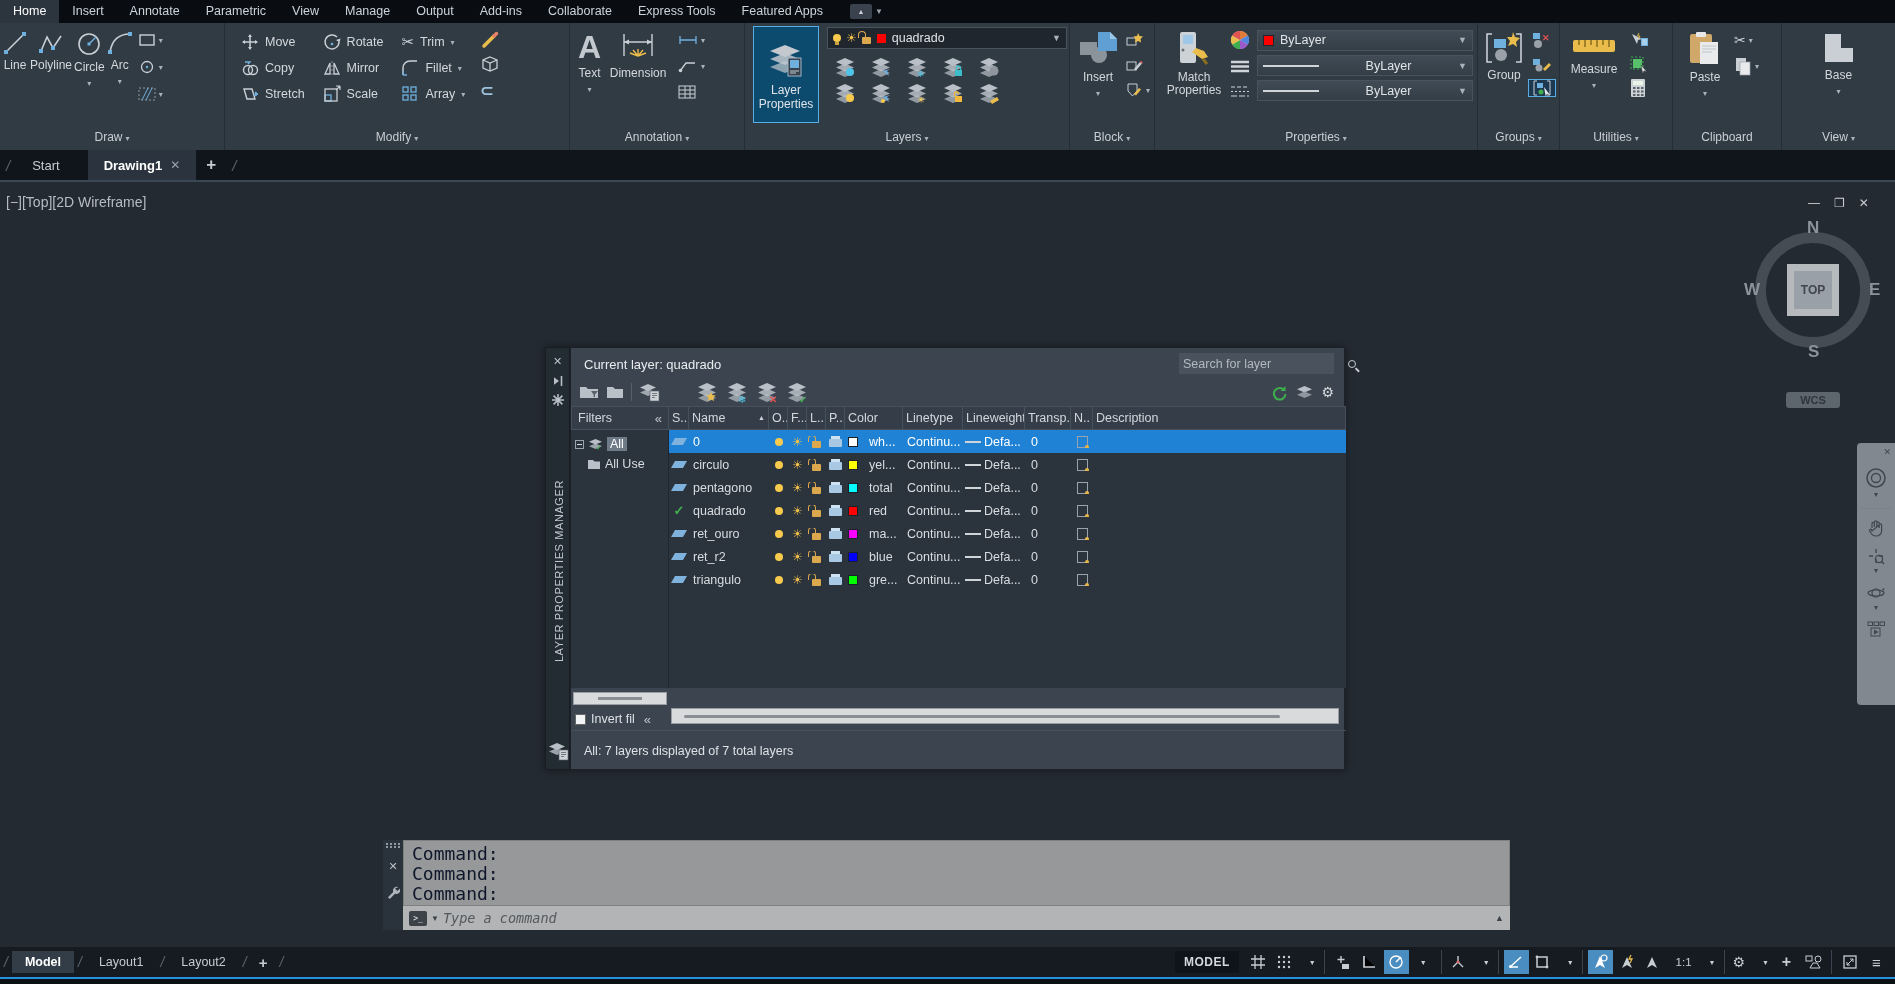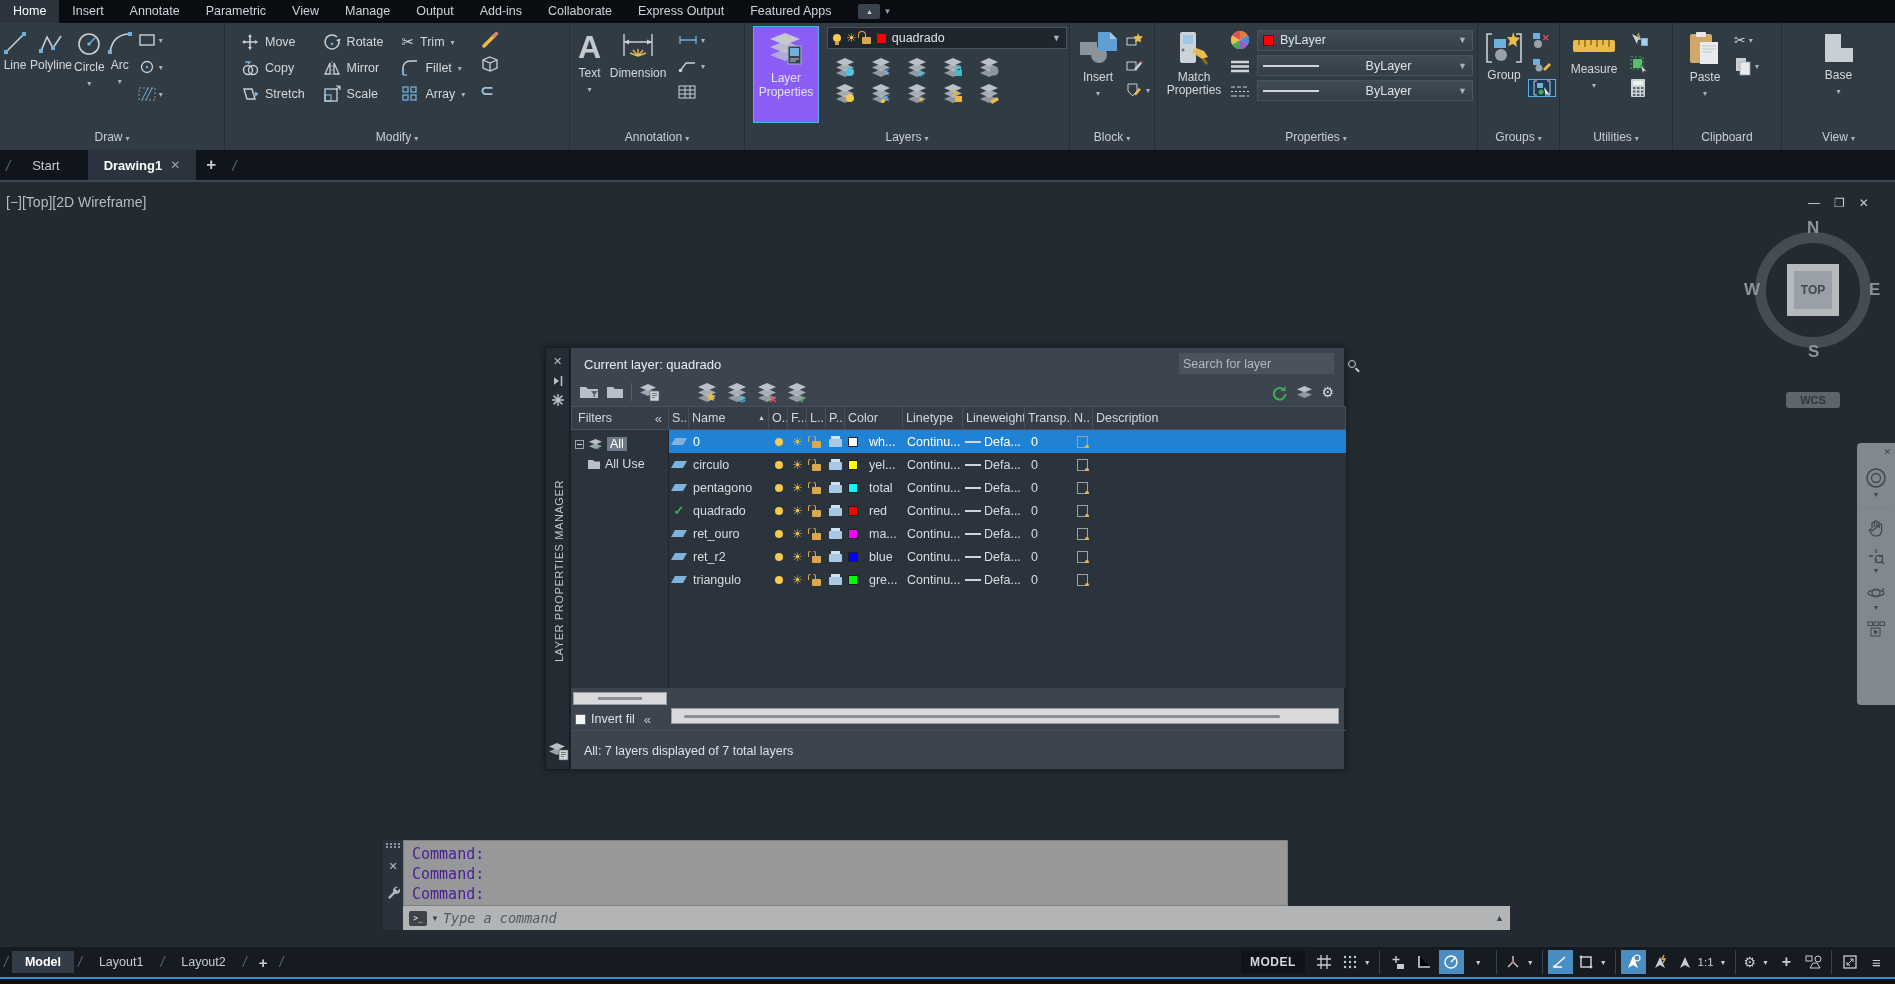--- a/index.html
+++ b/index.html
@@ -24,21 +24,21 @@
   .bigbtn{display:flex;flex-direction:column;align-items:center;padding-top:7px;gap:3px;font-size:12px;color:#d3d8dc;text-align:center;line-height:13px;flex:none}
   .bigbtn .car{font-size:8px;color:#aab2ba}
   .bigA{font-size:32px;font-weight:bold;color:#c3c9cf;line-height:34px}
   .minicol{display:flex;flex-direction:column;justify-content:flex-start;padding-top:8px;gap:9px;flex:none}
   .mini{display:flex;align-items:center;gap:3px;height:18px;padding:0 3px}
   .mini .car{font-size:8px;color:#aab2ba}
   .mtool{display:flex;align-items:center;gap:6px;font-size:12.5px;color:#d3d8dc;height:26px;padding:0 4px;white-space:nowrap}
   .mtool .car{font-size:8px;color:#aab2ba}
   .modcol{display:flex;flex-direction:column;padding-top:6px;flex:none}
   
-  #lp-btn{position:absolute;left:8px;top:3px;width:66px;height:97px;border:1px solid #58aee4;background:#8b5cf6;display:flex;flex-direction:column;align-items:center;padding-top:4px;gap:4px;font-size:12px;color:#dfe4e8;line-height:14px;text-align:center}
+  #lp-btn{position:absolute;left:8px;top:3px;width:66px;height:97px;border:1px solid #58aee4;background:#0c4a6e;display:flex;flex-direction:column;align-items:center;padding-top:16px;gap:4px;font-size:12px;color:#dfe4e8;line-height:14px;text-align:center}
   #layer-combo{position:absolute;left:82px;top:4px;width:240px;height:22px;background:#20262e;border:1px solid #49535d;display:flex;align-items:center;gap:5px;padding:0 5px;font-size:12.5px;color:#dfe4e8}
   #layer-combo .car{margin-left:auto;font-size:9px;color:#aab2ba}
   .lgrid{position:absolute;left:82px;top:31px;display:grid;grid-template-columns:repeat(5,36px);grid-auto-rows:26px;align-items:center;justify-items:center}
   
   .prop-combo{width:216px;height:21px;background:linear-gradient(#414b55,#343e47);border:1px solid #49535d;display:flex;align-items:center;gap:6px;padding:0 5px;font-size:12.5px;color:#dfe4e8}
   .prop-combo .car{margin-left:auto;font-size:9px;color:#aab2ba}
   .lwline-big{display:inline-block;width:56px;height:2px;background:#cfd4d9}
   .sw{display:inline-block;width:11px;height:11px;border:1px solid #20262c;flex:none}
   
   #filetabs{position:absolute;left:0;top:150px;width:1895px;height:32px;background:#10151b;display:flex;align-items:stretch;font-size:13px;color:#c6ccd2;border-bottom:2px solid #3a4754;z-index:7}
@@ -121,36 +121,36 @@
   #invert-row .chev{font-size:13px;color:#c2c8ce;margin-left:4px}
   #main-scroll{position:absolute;left:100px;top:360px;width:668px;height:16px;background:#d9dadc;border:1px solid #9a9ea2}
   #main-scroll .thumb{position:absolute;left:12px;top:6px;width:596px;height:3px;background:#8a8e92;border-radius:2px}
   #pal-status{position:absolute;left:0;top:382px;width:775px;height:41px;border-top:1px solid #47515c;font-size:12.5px;color:#dde2e6;display:flex;align-items:center;padding-left:13px}
 
   
   #cmdwin{position:absolute;left:383px;top:840px;width:1127px;height:90px;z-index:5}
   #cmd-strip{position:absolute;left:0;top:0;width:20px;height:90px;background:#2a323b;display:flex;flex-direction:column;align-items:center;gap:12px;padding-top:3px}
   #cmd-grip{width:14px;height:5px;border-top:2px dotted #8f99a3;border-bottom:2px dotted #8f99a3}
   #cmd-strip .cx{color:#b9bfc5;font-size:11px}
-  #cmd-hist{position:absolute;left:20px;top:0;width:885px;height:66px;background:#96989a;border:1px solid #7e8082;padding:3px 8px;font-family:"DejaVu Sans Mono",monospace;font-size:15px;color:#4c1d95;line-height:20px}
+  #cmd-hist{position:absolute;left:20px;top:0;width:1107px;height:66px;background:#96989a;border:1px solid #7e8082;padding:3px 8px;font-family:"DejaVu Sans Mono",monospace;font-size:18px;color:#0f172a;line-height:20px}
   #cmd-input{position:absolute;left:20px;top:66px;width:1107px;height:24px;background:#b2b4b6;display:flex;align-items:center;padding:0 6px;gap:4px}
   #cmd-icon{width:18px;height:15px;background:#3c4248;border-radius:2px;color:#e8eaec;font-size:8px;display:flex;align-items:center;justify-content:center;font-family:"DejaVu Sans Mono",monospace}
   #cmd-input .car{font-size:8px;color:#3c4248}
   #cmd-input input{flex:1;border:none;outline:none;background:transparent;font-family:"DejaVu Sans Mono",monospace;font-style:italic;font-size:13.5px;color:#4e5357}
   #cmd-input input::placeholder{color:#55595c}
   #cmd-up{font-size:9px;color:#3c4248}
 
   
   #statusbar{position:absolute;left:0;top:947px;width:1895px;height:30px;background:#151b21;display:flex;align-items:center;font-size:12.5px;color:#c6ccd2;z-index:9}
   .ltab{padding:4px 13px}
   .ltab.active{background:#333d47;color:#fff;font-weight:bold}
   .lslash{color:#5a646e;font-size:14px;font-style:italic;padding:0 4px}
   #sb-right{margin-left:auto;display:flex;align-items:center;gap:2px;padding-right:6px}
   #model-btn{background:#0e141a;padding:4px 9px;font-weight:bold;font-size:12px;letter-spacing:.5px;color:#d3d8dd;margin-right:5px}
-  .sbtn{height:24px;min-width:25px;display:flex;align-items:center;justify-content:center;gap:6px;padding:0 3px;color:#c7cdd3}
+  .sbtn{height:24px;min-width:25px;display:flex;align-items:center;justify-content:center;gap:17px;padding:0 3px;color:#c7cdd3}
   .sbtn.active{background:#4a8dc0;color:#fff}
   .sbtn .car{font-size:7px}
   .ssep{width:1px;height:24px;background:#3a434e;margin:0 3px}
   #scale-lbl{font-size:11.5px}
   #statusline{position:absolute;left:0;top:977px;width:1895px;height:2px;background:#2691e0}
   #statusbottom{position:absolute;left:0;top:979px;width:1895px;height:5px;background:#0b1015}
   .gear{font-size:14px;line-height:14px}
 </style>
 </head>
 <body>
@@ -158,21 +158,21 @@
 <div id="menubar">
   <div class="mitem active">Home</div>
   <div class="mitem">Insert</div>
   <div class="mitem">Annotate</div>
   <div class="mitem">Parametric</div>
   <div class="mitem">View</div>
   <div class="mitem">Manage</div>
   <div class="mitem">Output</div>
   <div class="mitem">Add-ins</div>
   <div class="mitem">Collaborate</div>
-  <div class="mitem">Express Output</div>
+  <div class="mitem">Express Tools</div>
   <div class="mitem">Featured Apps</div>
   <div id="ribbon-toggle">
     <span class="box">▲</span>
     <span class="car">▼</span>
   </div>
 </div>
 
 <div id="ribbon">
 
   <div class="panel" style="width:225px">

